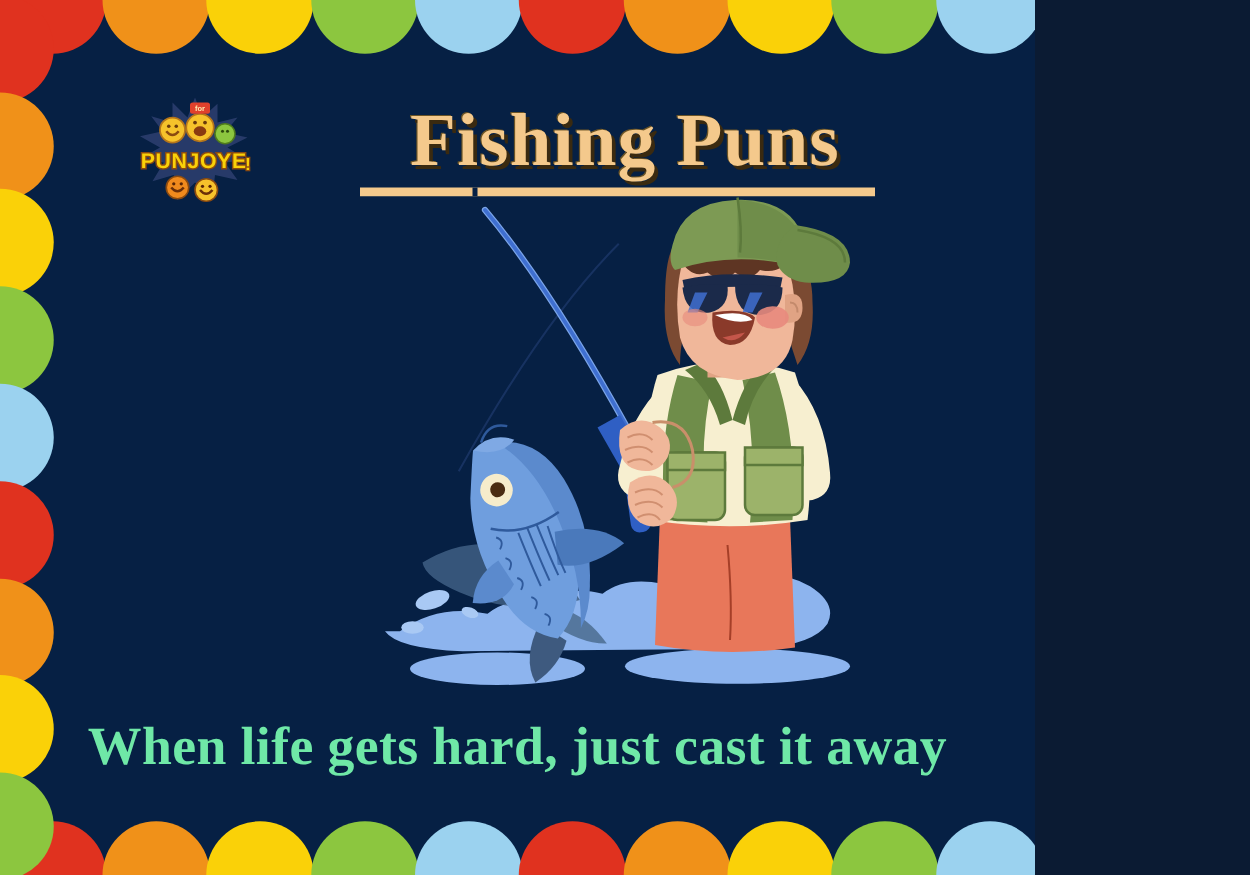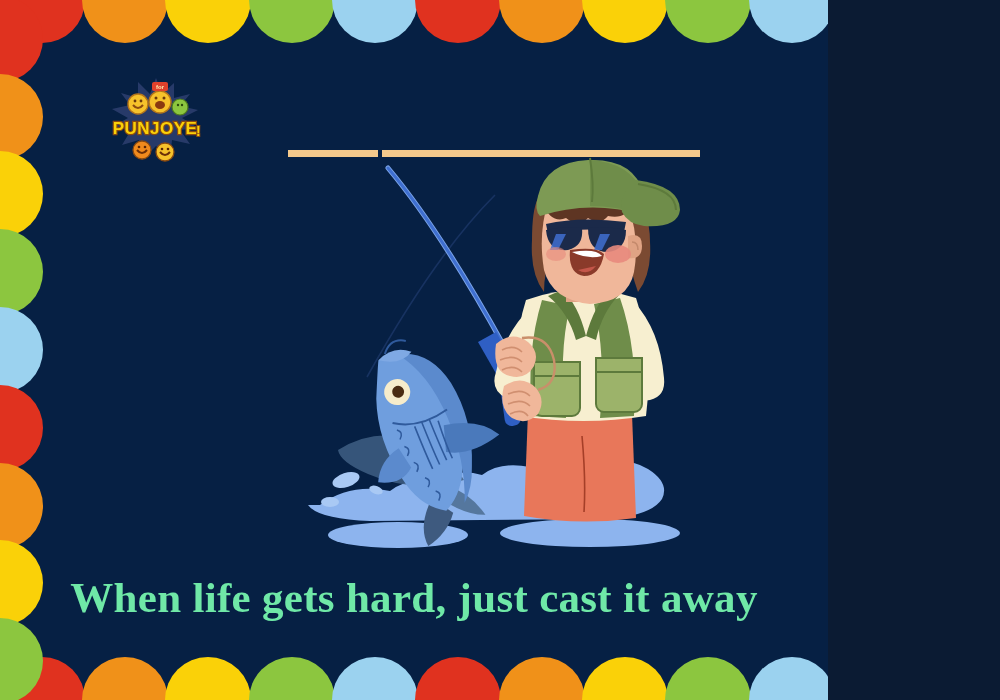--- a/index.html
+++ b/index.html
@@ -183,20 +183,21 @@
       <circle cx="37" cy="73" r="1.3" fill="#5a2606"></circle>
 
       <circle cx="57" cy="78" r="9" fill="#f6c22b"></circle>
       <circle cx="57" cy="78" r="9" fill="none" stroke="#8a4a10" stroke-width="1.3"></circle>
       <path d="M52 78 q5 6 10 0" stroke="#6b2f08" stroke-width="2" fill="none"></path>
       <circle cx="54" cy="75" r="1.3" fill="#5a2606"></circle>
       <circle cx="60" cy="75" r="1.3" fill="#5a2606"></circle>
     </svg>
   </div>
 
+  <div class="page-title">Fishing Puns</div>
   <div class="title-underline"></div>
 
   <div class="illustration">
     <svg viewBox="0 0 420 410" width="420" height="410" aria-hidden="true">
 
       <g>
         <path d="M30 355 q30 -22 70 -14 q20 -16 48 -6 q14 -18 44 -10
                  q18 -14 48 -8 q24 -14 56 -4 q34 -10 62 6
                  q22 14 14 30 q-12 18 -60 20 l-232 2
                  q-52 -2 -62 -16 Z" fill="#8db4ee"></path>

